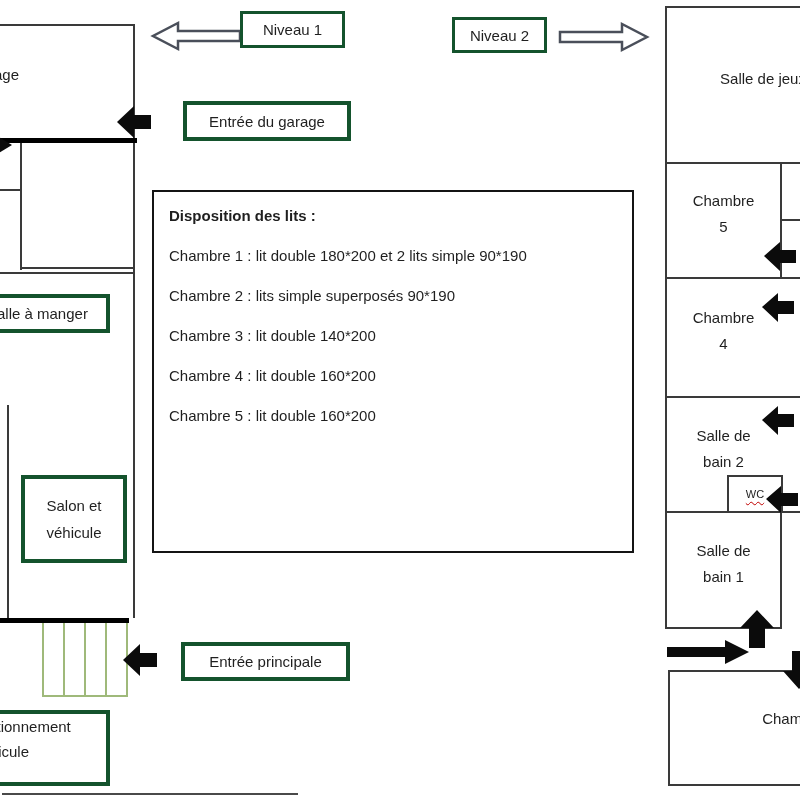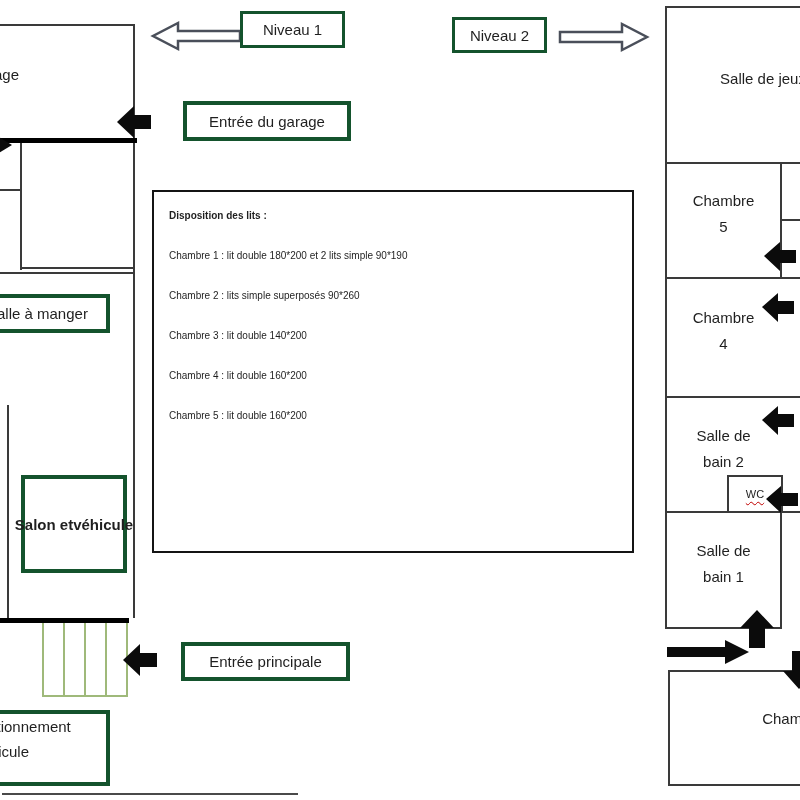--- a/index.html
+++ b/index.html
@@ -15,21 +15,21 @@
     position:absolute;border:4px solid #14532d;background:#fff;
     display:flex;align-items:center;justify-content:center;
     font-size:15px;white-space:nowrap;box-sizing:border-box;text-align:center;
   }
   .lbox.leftalign{justify-content:flex-start;}
   .rlabel{position:absolute;text-align:center;font-size:15px;line-height:26px;white-space:nowrap;}
   .arrow{position:absolute;display:block;}
   #dispo{
     position:absolute;left:152px;top:190px;width:482px;height:363px;
     border:2px solid #141414;box-sizing:border-box;background:#fff;
-    padding:13px 30px 0 15px;font-size:10px;
+    padding:13px 30px 0 15px;font-size:15px;
   }
   #dispo .title{font-weight:bold;margin:0 0 18px;line-height:22px;}
   #dispo p{margin:0 0 18px;line-height:22px;}
   .wc-text{
     font-size:11px;line-height:14px;
     text-decoration:underline;
     text-decoration-style:wavy;
     text-decoration-color:var(--squiggle_red,#c00000);
     text-decoration-thickness:1px;
     text-underline-offset:3px;
@@ -52,21 +52,21 @@
   <div class="wall" style="left:133px;top:143px;width:2px;height:475px;"></div>
   <div class="wall" style="left:20px;top:143px;width:2px;height:127px;"></div>
   <div class="wall" style="left:-60px;top:189px;width:81px;height:2px;"></div>
   <div class="wall" style="left:20px;top:267px;width:115px;height:2px;"></div>
   <div class="wall" style="left:-60px;top:272px;width:195px;height:2px;"></div>
 
   <div class="lbox leftalign" style="left:-50px;top:294px;width:160px;height:39px;padding-left:33px;">
     <span>Salle à manger</span>
   </div>
   <div class="wall" style="left:7px;top:405px;width:2px;height:215px;"></div>
-  <div class="lbox" style="left:21px;top:475px;width:106px;height:98px;flex-direction:row;line-height:27px;font-weight:bold;">
+  <div class="lbox" style="left:21px;top:475px;width:106px;height:88px;flex-direction:column;line-height:27px;">
     <span>Salon et</span>
     <span>véhicule</span>
   </div>
   <div class="thick" style="left:-60px;top:618px;width:189px;height:5px;"></div>
 
   <div class="green" style="left:42px;top:623px;width:2px;height:74px;"></div>
   <div class="green" style="left:63px;top:623px;width:2px;height:74px;"></div>
   <div class="green" style="left:84px;top:623px;width:2px;height:74px;"></div>
   <div class="green" style="left:105px;top:623px;width:2px;height:74px;"></div>
   <div class="green" style="left:126px;top:623px;width:2px;height:74px;"></div>
@@ -103,21 +103,21 @@
   <svg class="arrow" style="left:117px;top:106px;" width="34" height="32" viewBox="0 0 34 32">
     <polygon points="0,16 17,0 17,9 34,9 34,23 17,23 17,32" fill="#0b0b0b"></polygon>
   </svg>
   <div class="lbox" style="left:155px;top:101px;width:168px;height:40px;margin-left:28px;">
     <span>Entrée du garage</span>
   </div>
 
   <div id="dispo">
     <p class="title">Disposition des lits :</p>
     <p>Chambre 1 : lit double 180*200 et 2 lits simple 90*190</p>
-    <p>Chambre 2 : lits simple superposés 90*260</p>
+    <p>Chambre 2 : lits simple superposés 90*190</p>
     <p>Chambre 3 : lit double 140*200</p>
     <p>Chambre 4 : lit double 160*200</p>
     <p>Chambre 5 : lit double 160*200</p>
   </div>
 
   <div class="wall" style="left:665px;top:6px;width:2px;height:623px;"></div>
   <div class="wall" style="left:665px;top:6px;width:135px;height:2px;"></div>
   <div class="wall" style="left:665px;top:162px;width:135px;height:2px;"></div>
   <div class="rlabel" style="left:666px;top:66px;width:194px;">
     <span>Salle de jeux</span>

